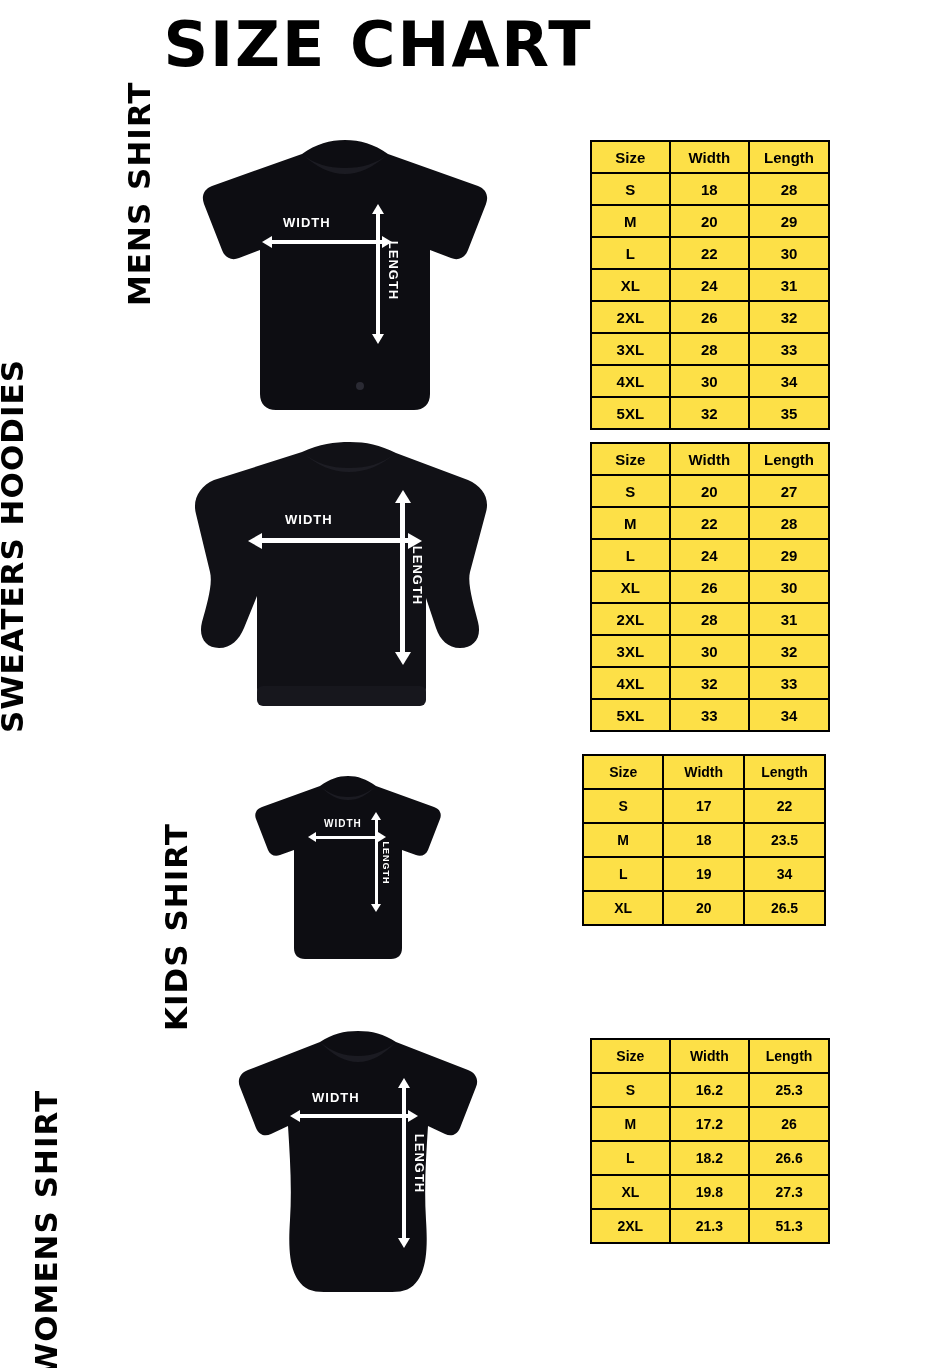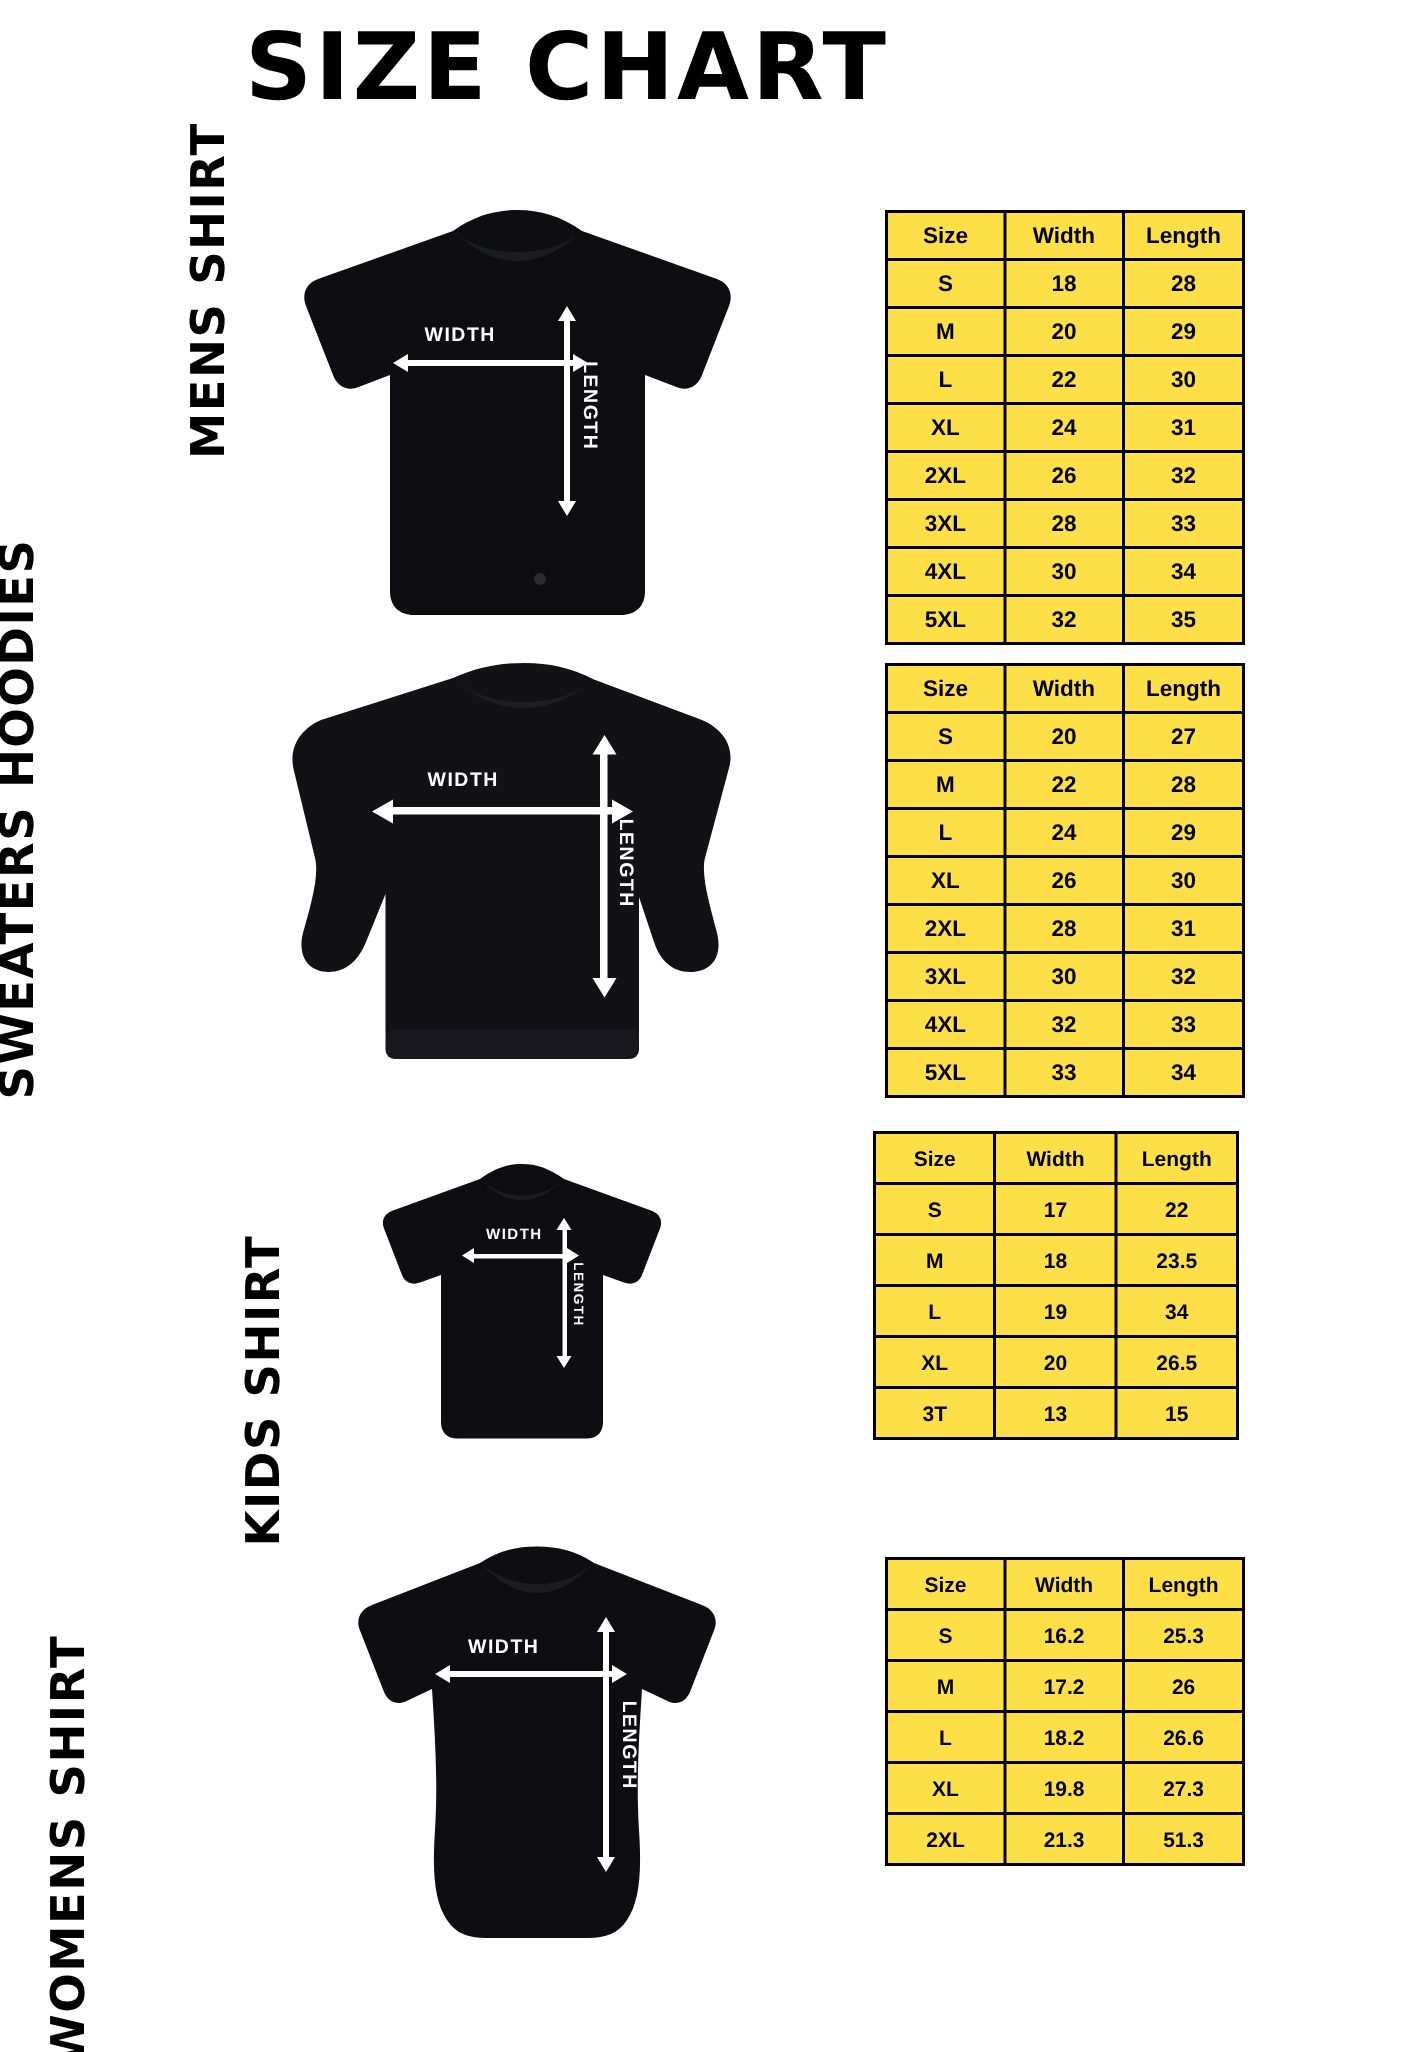--- a/index.html
+++ b/index.html
@@ -353,25 +353,20 @@
       <tr>
           <td>L</td>
           <td>19</td>
           <td>34</td>
         </tr>
       <tr>
           <td>XL</td>
           <td>20</td>
           <td>26.5</td>
         </tr>
-      <tr>
-          <td>3T</td>
-          <td>13</td>
-          <td>15</td>
-        </tr>
     </tbody>
   </table>
 </div>
 
 <div class="section" style="top:1008px;height:350px;">
 
   <div class="section-label" style="left:62px;top:338px;">WOMENS SHIRT</div>
 
   <div class="garment" style="left:228px;top:20px;width:260px;height:270px;">
     <svg width="260" height="270" viewBox="0 0 260 270">

